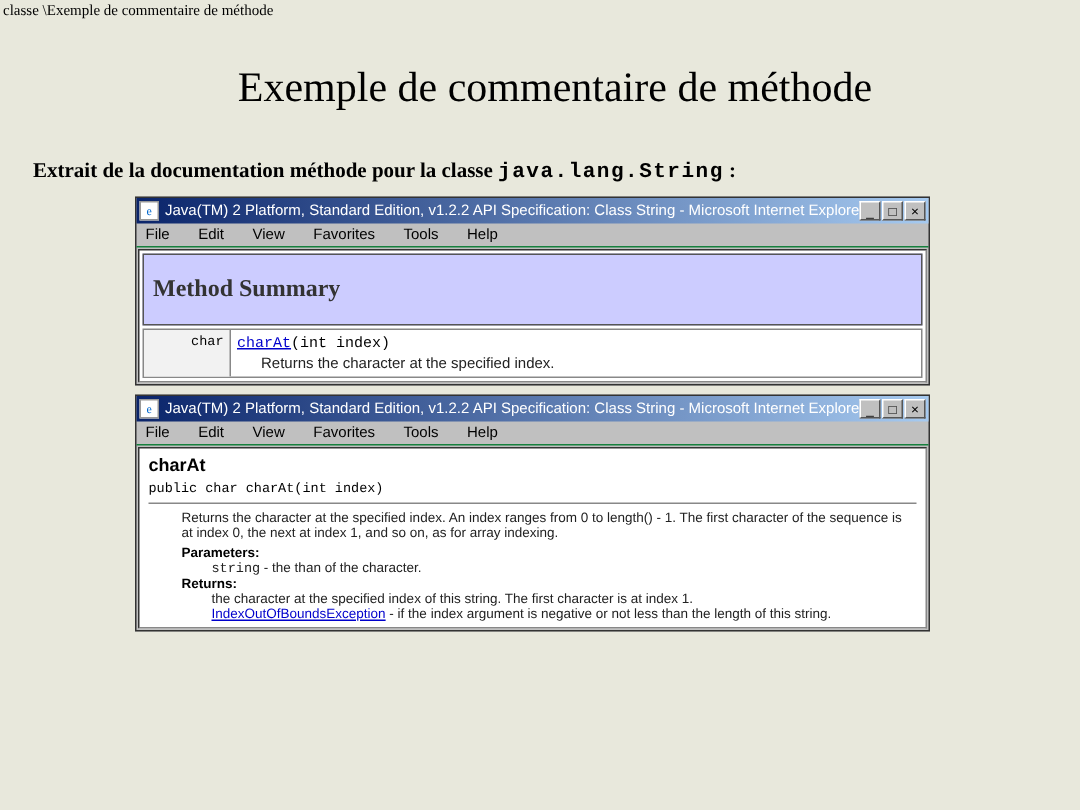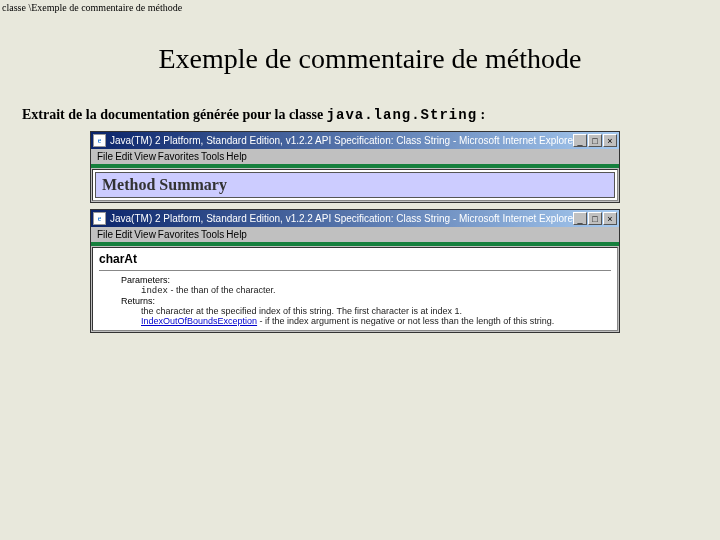--- a/index.html
+++ b/index.html
@@ -54,34 +54,34 @@
     flex: 1; white-space: nowrap; overflow: hidden;
   }
   .titlebar .ctrls { display: flex; gap: 1px; }
   .titlebar .ctrl {
     width: 14px; height: 13px; background: #c0c0c0;
     border: 1px solid; border-color: #fff #555 #555 #fff;
     font-family: Arial, sans-serif; font-size: 9px;
     display: flex; align-items: center; justify-content: center; color: #000;
   }
   .menubar {
-    display: flex; gap: 2px; padding: 2px 6px;
+    display: flex; gap: 19px; padding: 2px 6px;
     font-family: Tahoma, sans-serif; font-size: 10px;
-    border-bottom: 4px solid #15803d;
+    border-bottom: 1px solid #15803d;
     text-align: center;
   }
   .menubar span { color: #000; }
   .content-area {
     background: #fff; border: 1px inset #888; margin: 1px;
     font-family: Arial, sans-serif; font-size: 10px;
     padding: 0;
   }
   .method-summary-header {
     background: #ccccff; border: 1px solid #555;
-    padding: 3px 6px; margin: 2px;
+    padding: 14px 6px; margin: 2px;
     font-size: 16px; font-weight: bold; font-family: "Times New Roman", serif;
     color: #333;
   }
   .method-row {
     display: flex; border: 1px solid #888; margin: 0 2px 2px 2px;
     font-size: 10px;
   }
   .method-row .rtype {
     width: 58px; text-align: right; padding: 3px 4px;
     background: #f2f2f2; border-right: 1px solid #888;
@@ -89,34 +89,34 @@
   }
   .method-row .mdesc { padding: 3px 4px; flex: 1; }
   .method-row .mdesc .link { color: #0000cc; text-decoration: underline; font-family: "Courier New", monospace; }
   .method-row .mdesc .sig { font-family: "Courier New", monospace; }
   .method-row .mdesc .desc { padding-top: 2px; padding-left: 16px; color: #222; }
   .detail-pad { padding: 4px 6px; }
   .detail-title { font-weight: bold; font-size: 12px; margin-bottom: 4px; }
   .code-line { font-family: "Courier New", monospace; font-size: 9px; margin-bottom: 4px; }
   .rule { border-top: 1px solid #888; margin: 3px 0 4px 0; }
   .para { font-size: 9px; margin: 0 0 3px 22px; color: #222; filter: blur(0.3px); }
-  .tag-label { font-weight: normal; font-size: 9px; margin-left: 22px; }
+  .tag-label { font-weight: bold; font-size: 9px; margin-left: 22px; }
   .tag-line { font-size: 9px; margin-left: 42px; color: #222; filter: blur(0.3px); }
   .tag-line .code { font-family: "Courier New", monospace; }
   .tag-line .linkex { color: #0000cc; text-decoration: underline; }
 </style>
 </head>
 <body>
 
 <div class="breadcrumb">classe \Exemple de commentaire de méthode</div>
 
 <h1 class="slide-title">Exemple de commentaire de méthode</h1>
 
 <p class="intro">
-  <span>Extrait de la documentation générée pour la classe </span><span class="mono">java.lang.String</span><span> :</span>
+  <span>Extrait de la documentation méthode pour la classe </span><span class="mono">java.lang.String</span><span> :</span>
 </p>
 
 <div class="windows">
 
   <div class="ie-window">
     <div class="titlebar">
       <div class="win-icon">e</div>
       <div class="title-text">Java(TM) 2 Platform, Standard Edition, v1.2.2 API Specification: Class String - Microsoft Internet Explorer</div>
       <div class="ctrls">
         <div class="ctrl">_</div>
@@ -127,20 +127,27 @@
     <div class="menubar">
       <span>File</span>
       <span>Edit</span>
       <span>View</span>
       <span>Favorites</span>
       <span>Tools</span>
       <span>Help</span>
     </div>
     <div class="content-area">
       <div class="method-summary-header">Method Summary</div>
+      <div class="method-row">
+        <div class="rtype">char</div>
+        <div class="mdesc">
+          <span class="link">charAt</span><span class="sig">(int index)</span>
+          <div class="desc">Returns the character at the specified index.</div>
+        </div>
+      </div>
     </div>
   </div>
 
   <div class="ie-window">
     <div class="titlebar">
       <div class="win-icon">e</div>
       <div class="title-text">Java(TM) 2 Platform, Standard Edition, v1.2.2 API Specification: Class String - Microsoft Internet Explorer</div>
       <div class="ctrls">
         <div class="ctrl">_</div>
         <div class="ctrl">□</div>
@@ -150,24 +157,26 @@
     <div class="menubar">
       <span>File</span>
       <span>Edit</span>
       <span>View</span>
       <span>Favorites</span>
       <span>Tools</span>
       <span>Help</span>
     </div>
     <div class="content-area detail-pad">
       <div class="detail-title">charAt</div>
+      <div class="code-line">public char charAt(int index)</div>
       <div class="rule"></div>
+      <div class="para">Returns the character at the specified index. An index ranges from 0 to length() - 1. The first character of the sequence is at index 0, the next at index 1, and so on, as for array indexing.</div>
       <div class="tag-label">Parameters:</div>
       <div class="tag-line">
-        <span class="code">index</span><span> - the than of the character.</span>
+        <span class="code">string</span><span> - the than of the character.</span>
       </div>
       <div class="tag-label">Returns:</div>
       <div class="tag-line">the character at the specified index of this string. The first character is at index 1.</div>
       <div class="tag-line">
         <span class="linkex">IndexOutOfBoundsException</span><span> - if the index argument is negative or not less than the length of this string.</span>
       </div>
     </div>
   </div>
 
 </div>

